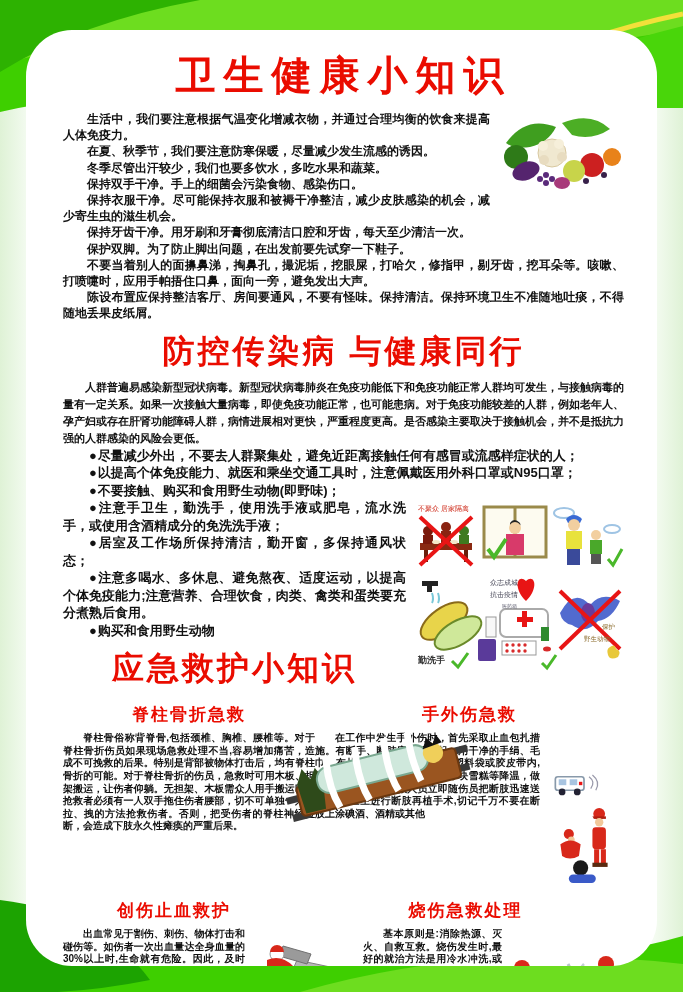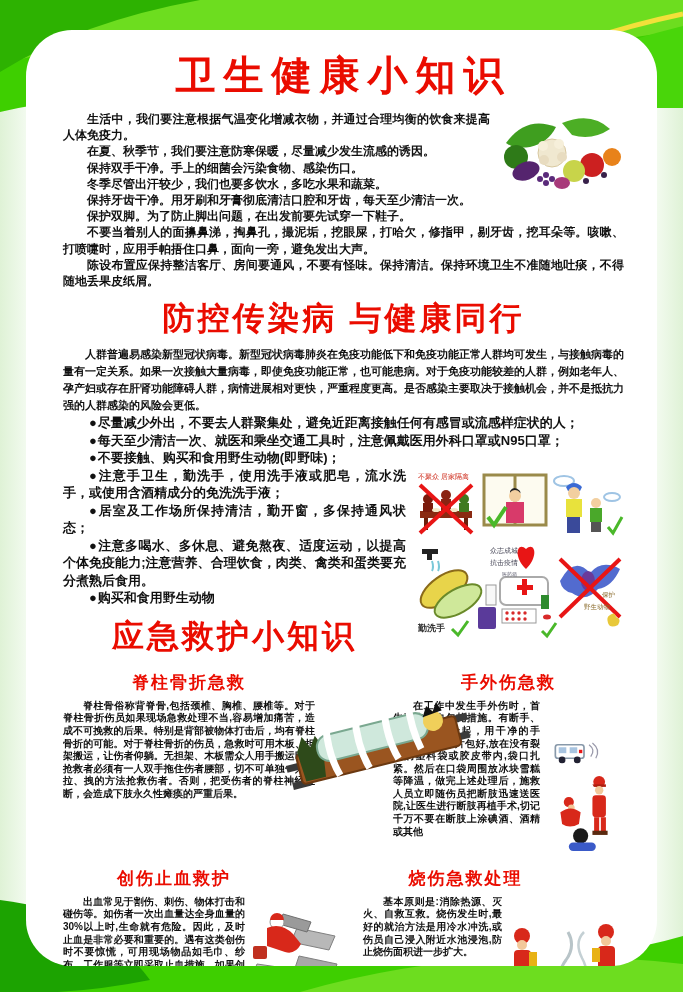--- a/index.html
+++ b/index.html
@@ -17,21 +17,21 @@
       letter-spacing:3px;margin:8px 0 5px;}
   .s1 p{font-size:12px;line-height:16.2px;font-weight:bold;color:#111;
         text-indent:2em;text-align:justify;}
   .veg-float{float:right;width:128px;height:78px;margin:2px 0 2px 6px;}
   .intro{font-size:11px;line-height:17px;font-weight:bold;color:#111;
          text-indent:2em;text-align:justify;}
   .bullets p{font-size:13px;line-height:17.5px;font-weight:bold;color:#111;
              text-indent:2em;text-align:justify;}
   .bullets p:before{content:"●";margin-right:1px;}
   .panel-float{float:right;width:210px;height:170px;margin:2px 0 2px 8px;}
-  .row1{display:grid;grid-template-columns:252px 1fr;column-gap:78px;
+  .row1{display:grid;grid-template-columns:252px 1fr;
         position:relative;margin-top:2px;}
   .row2{display:grid;grid-template-columns:278px 1fr;column-gap:22px;margin-top:4px;}
   .subh{color:#ea0c00;font-size:17px;font-weight:800;text-align:center;
         letter-spacing:2px;margin:7px 0 6px;}
   .subh.shift-l{padding-right:56px;}
   .sub-text{font-size:10px;line-height:12.6px;font-weight:bold;color:#111;
             text-indent:2em;text-align:justify;}
   .stretcher-abs{position:absolute;left:222px;top:24px;width:188px;height:126px;}
   .worker-float{float:right;width:80px;height:118px;margin:38px 0 0 4px;}
   .trauma-float{float:right;width:92px;height:86px;margin:2px 0 2px 4px;}
@@ -91,34 +91,35 @@
               <circle cx="50" cy="70" r="3" fill="#5a2a7a"></circle>
             <circle cx="56" cy="66" r="3" fill="#5a2a7a"></circle>
               <circle cx="50" cy="62" r="3" fill="#5a2a7a"></circle>
             <ellipse cx="66" cy="70" rx="8" ry="6" fill="#a83a7a"></ellipse>
             <circle cx="90" cy="68" r="3" fill="#38214a"></circle>
               <circle cx="108" cy="62" r="3" fill="#38214a"></circle>
           </svg>
         </div>
         <p>生活中，我们要注意根据气温变化增减衣物，并通过合理均衡的饮食来提高人体免疫力。</p>
         <p>在夏、秋季节，我们要注意防寒保暖，尽量减少发生流感的诱因。</p>
+        <p>冬季尽管出汗较少，我们也要多饮水，多吃水果和蔬菜。</p>
         <p>保持双手干净。手上的细菌会污染食物、感染伤口。</p>
-        <p>冬季尽管出汗较少，我们也要多饮水，多吃水果和蔬菜。</p>
+        <p>保持衣服干净。尽可能保持衣服和被褥干净整洁，减少皮肤感染的机会，减少寄生虫的滋生机会。</p>
         <p>保持牙齿干净。用牙刷和牙膏彻底清洁口腔和牙齿，每天至少清洁一次。</p>
         <p>保护双脚。为了防止脚出问题，在出发前要先试穿一下鞋子。</p>
         <p>不要当着别人的面擤鼻涕，掏鼻孔，撮泥垢，挖眼屎，打哈欠，修指甲，剔牙齿，挖耳朵等。咳嗽、打喷嚏时，应用手帕捂住口鼻，面向一旁，避免发出大声。</p>
         <p>陈设布置应保持整洁客厅、房间要通风，不要有怪味。保持清洁。保持环境卫生不准随地吐痰，不得随地丢果皮纸屑。</p>
       </div>
 
       <h2 class="t2">防控传染病 与健康同行</h2>
       <p class="intro">人群普遍易感染新型冠状病毒。新型冠状病毒肺炎在免疫功能低下和免疫功能正常人群均可发生，与接触病毒的量有一定关系。如果一次接触大量病毒，即使免疫功能正常，也可能患病。对于免疫功能较差的人群，例如老年人、孕产妇或存在肝肾功能障碍人群，病情进展相对更快，严重程度更高。是否感染主要取决于接触机会，并不是抵抗力强的人群感染的风险会更低。</p>
 
       <div class="bullets">
         <p>尽量减少外出，不要去人群聚集处，避免近距离接触任何有感冒或流感样症状的人；</p>
-        <p>每天至少清洁一次、就医和乘坐交通工具时，注意佩戴医用外科口罩或N95口罩；</p>
+        <p>以提高个体免疫能力、就医和乘坐交通工具时，注意佩戴医用外科口罩或N95口罩；</p>
         <p>不要接触、购买和食用野生动物(即野味)；</p>
 
         <div class="panel-float">
           <svg viewBox="0 0 210 170" width="210" height="170">
 
             <text x="4" y="10" font-size="7" fill="#cc2211">不聚众 居家隔离</text>
             <rect x="6" y="42" width="52" height="7" fill="#8a2a12"></rect>
             <rect x="10" y="49" width="4" height="12" fill="#6a1f0c"></rect>
               <rect x="50" y="49" width="4" height="12" fill="#6a1f0c"></rect>
             <circle cx="14" cy="30" r="5" fill="#7a1a0c"></circle>

